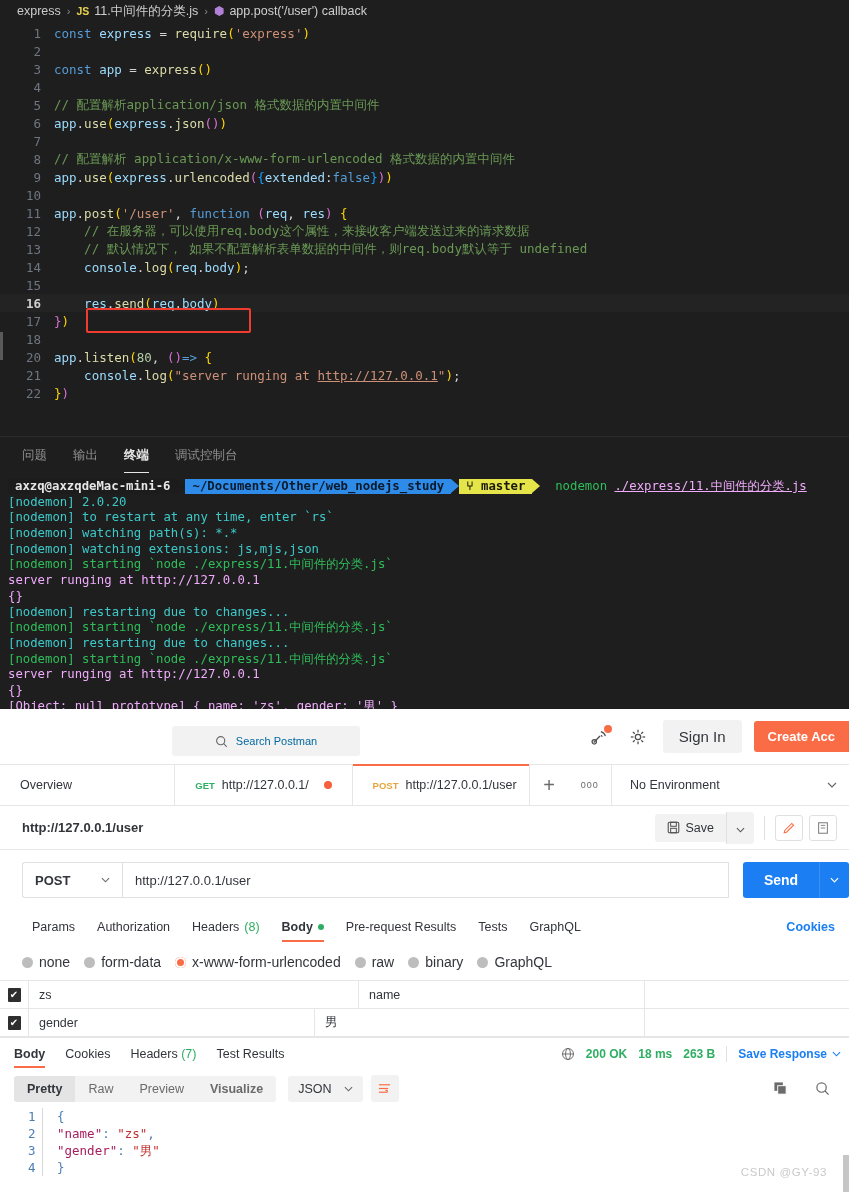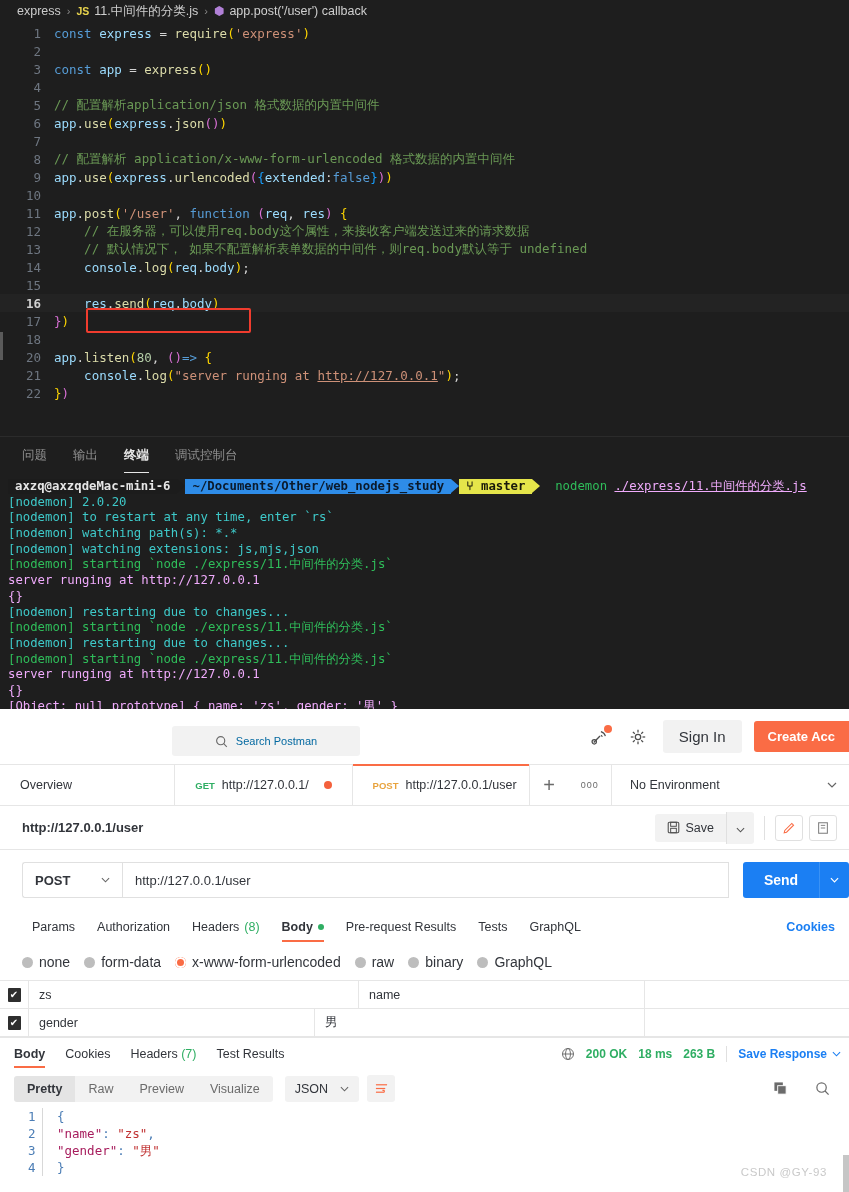--- a/index.html
+++ b/index.html
@@ -130,21 +130,21 @@
   .rtab.active { font-weight:bold; }
   .rtab.active::after { content:""; position:absolute; left:0; right:0; bottom:0; height:2px; background:#fa6c45; }
   .resp-meta { margin-left:auto; display:flex; align-items:center; gap:11px; font-size:12px; margin-right:8px; }
   .meta-g { color:#2fae63; font-weight:bold; }
   .sep-v { width:1px; height:16px; background:#e0e0e0; }
   .save-resp { color:#1b7ff3; font-weight:bold; cursor:pointer; display:flex; align-items:center; gap:5px; }
 
   .pm-viewbar { display:flex; align-items:center; gap:0; padding:6px 0 6px 14px; }
   .vtab { padding:6px 13px; font-size:12.5px; color:#6b6b6b; background:#f2f2f2; cursor:pointer; }
   .vtab:first-child { border-radius:3px 0 0 3px; color:#32353b; background:#e4e4e4; font-weight:bold; }
-  .vtab:nth-child(4) { border-radius:0 3px 3px 0; }
+  .vtab:nth-child(4) { border-radius:0 3px 3px 0;font-weight:bold; }
   .fmt-sel { margin-left:12px; background:#f2f2f2; border-radius:3px; padding:6px 10px; font-size:12.5px; display:flex; align-items:center; gap:12px; cursor:pointer; }
   .wrap-btn { margin-left:8px; width:28px; height:27px; background:#f2f2f2; border-radius:3px; display:flex; align-items:center; justify-content:center; cursor:pointer; }
   .view-right { margin-left:auto; display:flex; align-items:center; gap:16px; margin-right:14px; }
 
   .jsonview { font-family:"DejaVu Sans Mono",monospace; font-size:12.5px; line-height:17px; padding-left:14px; }
   .jline { display:flex; height:17px; }
   .jnum { width:28px; color:#4b7db5; text-align:left; padding-left:14px; flex:none; }
   .jkey { color:#a71d5d; }
   .jstr { color:#c03030; }
   .jbr  { color:#4b7db5; }

